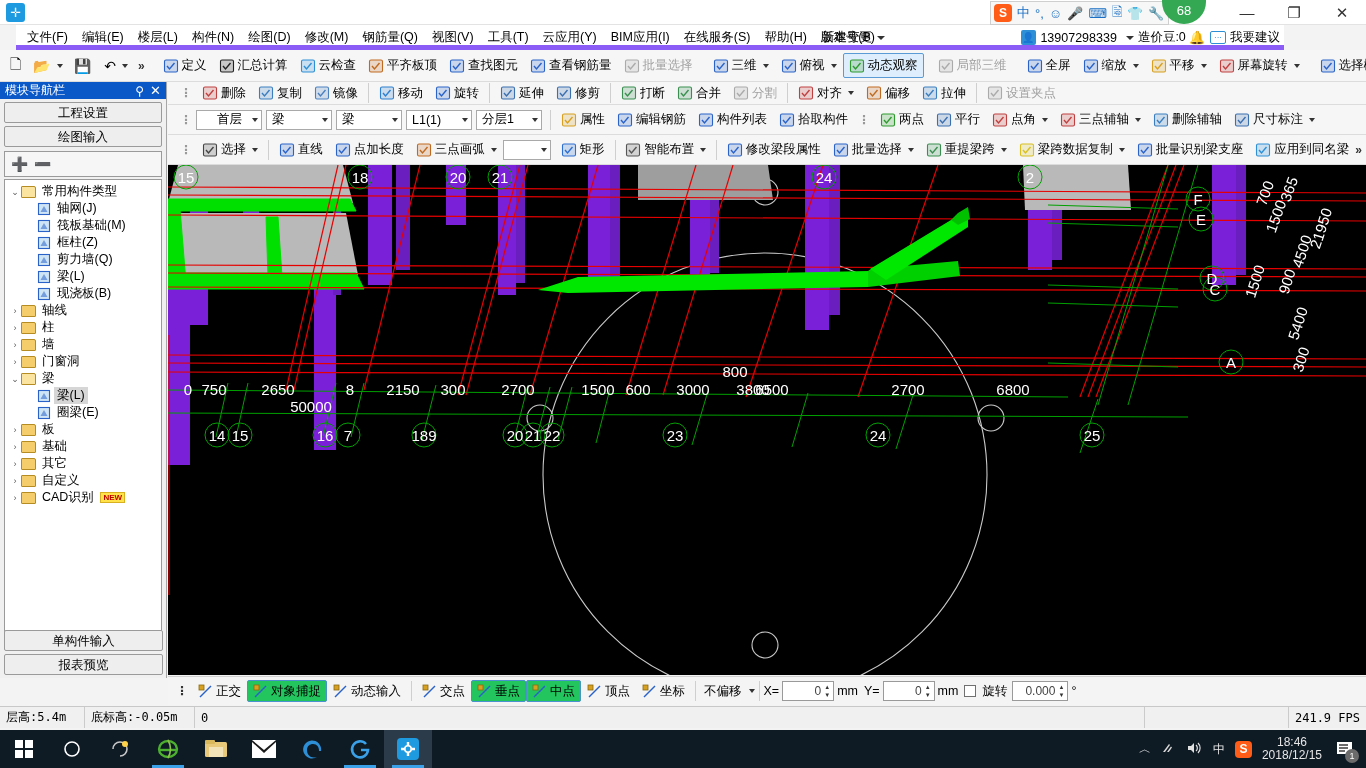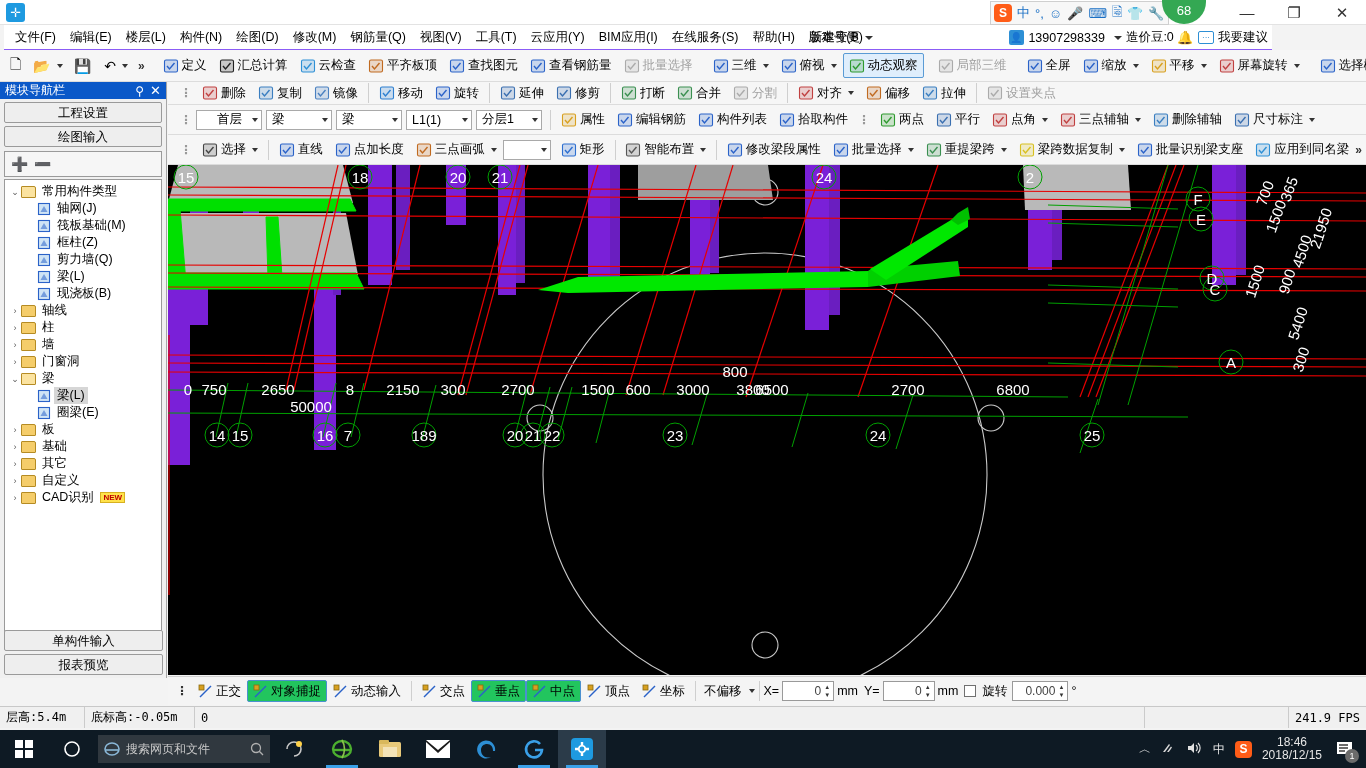--- a/index.html
+++ b/index.html
@@ -17,21 +17,21 @@
   .tb-icon { position:absolute; left:6px; top:3px; width:19px; height:19px; background:#1e9ae0; border-radius:3px; color:#fff; font-size:13px; text-align:center; line-height:19px; }
   .tb-title { position:absolute; left:30px; top:4px; font-size:12.5px; color:#000; white-space:nowrap; }
   .tb-ime { position:absolute; left:990px; top:1px; height:24px; background:#f7f7f7; border:1px solid #cfcfcf; display:flex; align-items:center; padding:0 3px; gap:5px;}
   .tb-ime .s-logo{ width:18px;height:18px;background:#ff5c17;color:#fff;border-radius:4px;font-size:12px;text-align:center;line-height:18px;font-weight:bold;}
   .tb-ime span.g{ font-size:13px; color:#1a6fc4; }
   .tb-score { position:absolute; left:1162px; top:-10px; width:44px; height:34px; background:#34a853; border-radius:0 0 22px 22px; color:#fff; font-size:13px; text-align:center; line-height:42px; }
   .tb-btn { position:absolute; top:0; width:44px; height:25px; text-align:center; line-height:25px; font-size:15px; color:#333; cursor:default; }
   .tb-min{ left:1225px; } .tb-max{ left:1272px; } .tb-close{ left:1320px; }
 
   
-  .menubar { position:absolute; left:4px; top:25px; width:1268px; height:25px; background:#ffffff; border-bottom:1px solid #8b5cf6; }
+  .menubar { position:absolute; left:16px; top:25px; width:1268px; height:25px; background:#ffffff; border-bottom:5px solid #8b5cf6; }
   .menu-items { position:absolute; left:4px; top:0; display:flex; height:25px; align-items:center; }
   .menu-items .mi { padding:0 7px; height:25px; line-height:25px; font-size:12.5px; color:#000; white-space:nowrap; }
   .newchange { position:absolute; left:800px; top:0; height:25px; line-height:25px; font-size:12.5px; padding:0 6px;}
   .caret { display:inline-block; margin-left:5px; border-left:4px solid transparent; border-right:4px solid transparent; border-top:4px solid #333; vertical-align:middle;}
   .acct { position:absolute; right:4px; top:0; height:25px; display:flex; align-items:center; gap:4px; font-size:12.5px; }
   .acct .uicon { width:15px; height:15px; background:#2d8fd5; border-radius:2px; color:#fff; font-size:10px; text-align:center; line-height:15px;}
   .acct .bell { color:#2d8fd5; font-size:13px; }
   .acct .chatico { width:16px;height:13px;border:1.4px solid #2d8fd5; border-radius:2px; font-size:8px; line-height:11px; text-align:center; color:#2d8fd5;}
 
   
@@ -1103,31 +1103,20 @@
         <rect x="10" y="0" width="8" height="8" fill="#fff"></rect>
         <rect x="0" y="10" width="8" height="8" fill="#fff"></rect>
         <rect x="10" y="10" width="8" height="8" fill="#fff"></rect>
       </svg>
   </div>
   <div class="tk">
     <svg width="18" height="18" viewBox="0 0 18 18">
         <circle cx="9" cy="9" r="7" fill="none" stroke="#fff" stroke-width="1.6"></circle>
       </svg>
   </div>
-  <div class="searchbox">
-    <svg width="16" height="16" viewBox="0 0 16 16">
-        <ellipse cx="8" cy="8" rx="7" ry="6" fill="none" stroke="#8bb8d8" stroke-width="1.6"></ellipse>
-        <path d="M2 9 h12" stroke="#8bb8d8" stroke-width="1.6"></path>
-      </svg>
-    <span style="flex:1">搜索网页和文件</span>
-    <svg width="14" height="14" viewBox="0 0 14 14">
-        <circle cx="6" cy="6" r="4.5" fill="none" stroke="#b0b0b0" stroke-width="1.3"></circle>
-        <line x1="9.3" y1="9.3" x2="13" y2="13" stroke="#b0b0b0" stroke-width="1.3"></line>
-      </svg>
-  </div>
   <div class="tk">
     <svg width="20" height="20" viewBox="0 0 20 20">
         <path d="M3 10 a7 7 0 1 1 7 7" fill="none" stroke="#c7c7c7" stroke-width="1.6"></path>
         <circle cx="15" cy="5" r="3" fill="#ffd24a"></circle>
       </svg>
   </div>
   <div class="tk running">
     <svg width="24" height="24" viewBox="0 0 24 24">
         <ellipse cx="12" cy="12" rx="9" ry="8" fill="none" stroke="#4caf2f" stroke-width="2.4"></ellipse>
         <path d="M3 13 h18" stroke="#4caf2f" stroke-width="2.4"></path>

